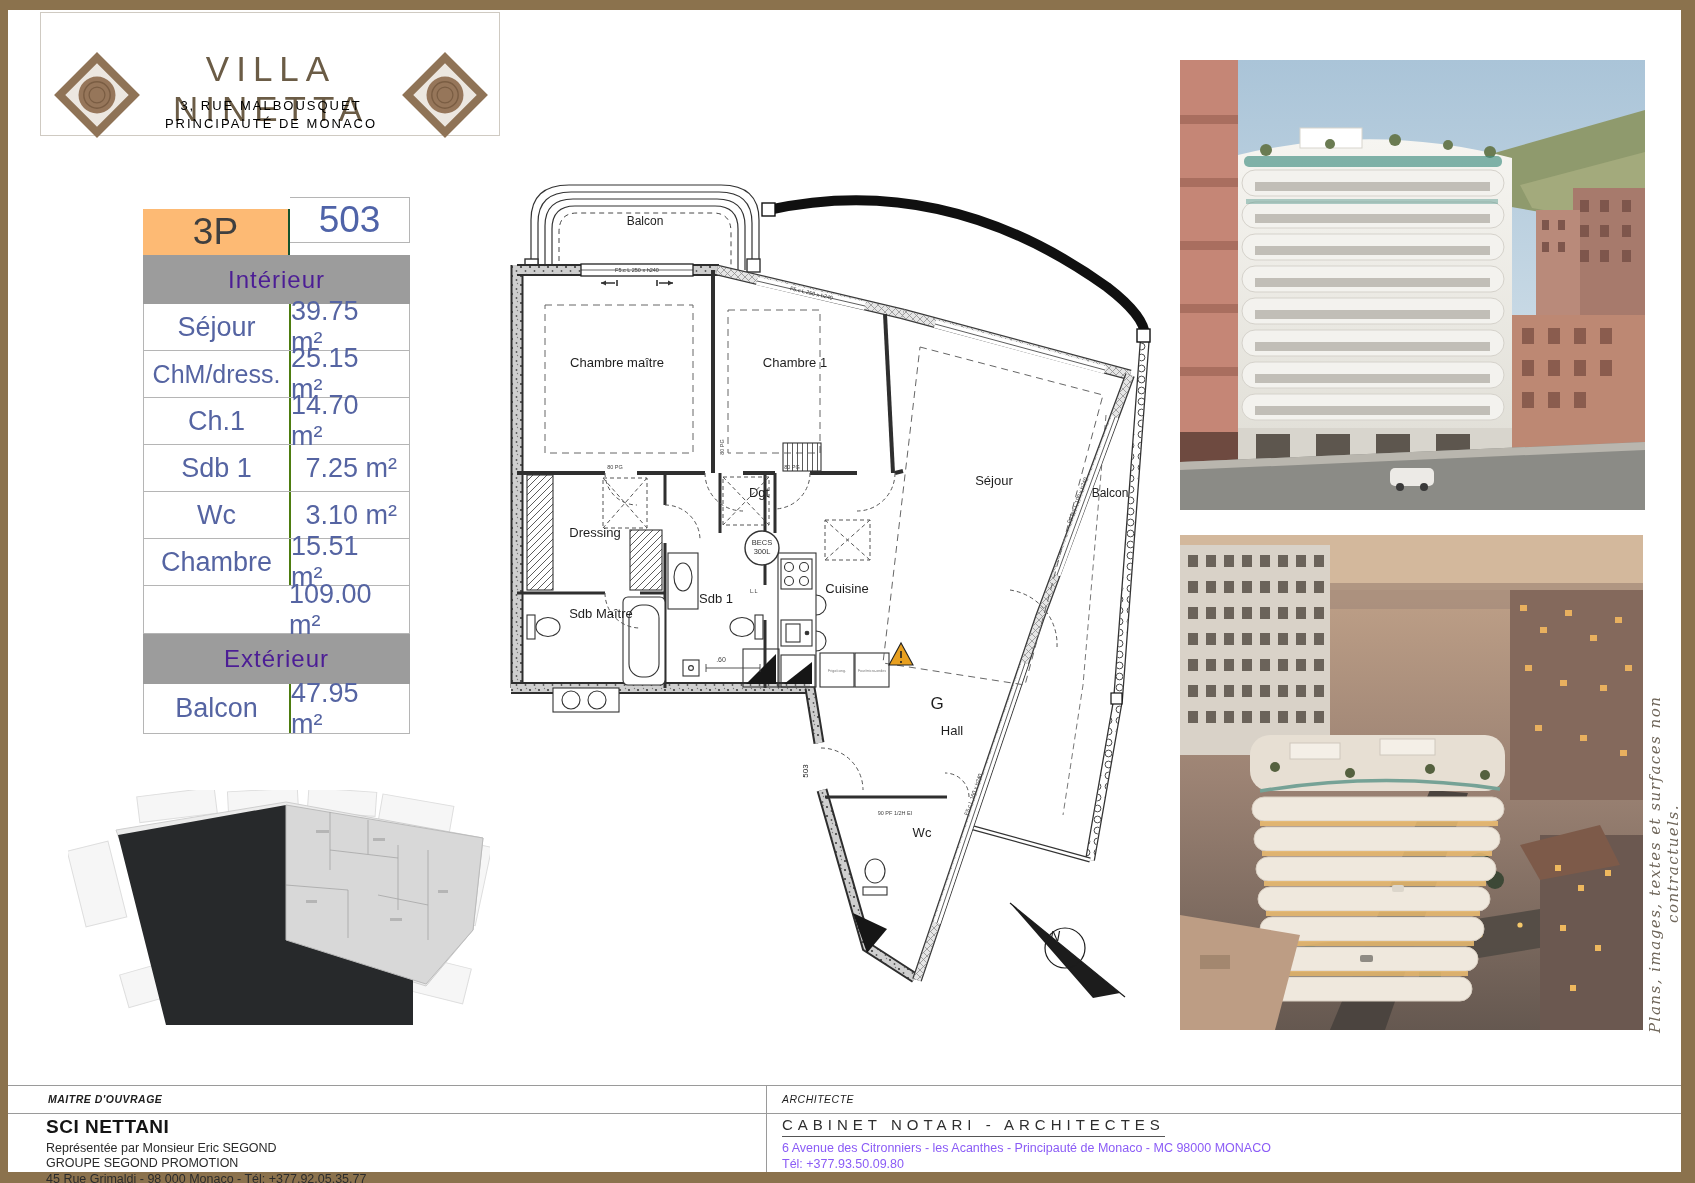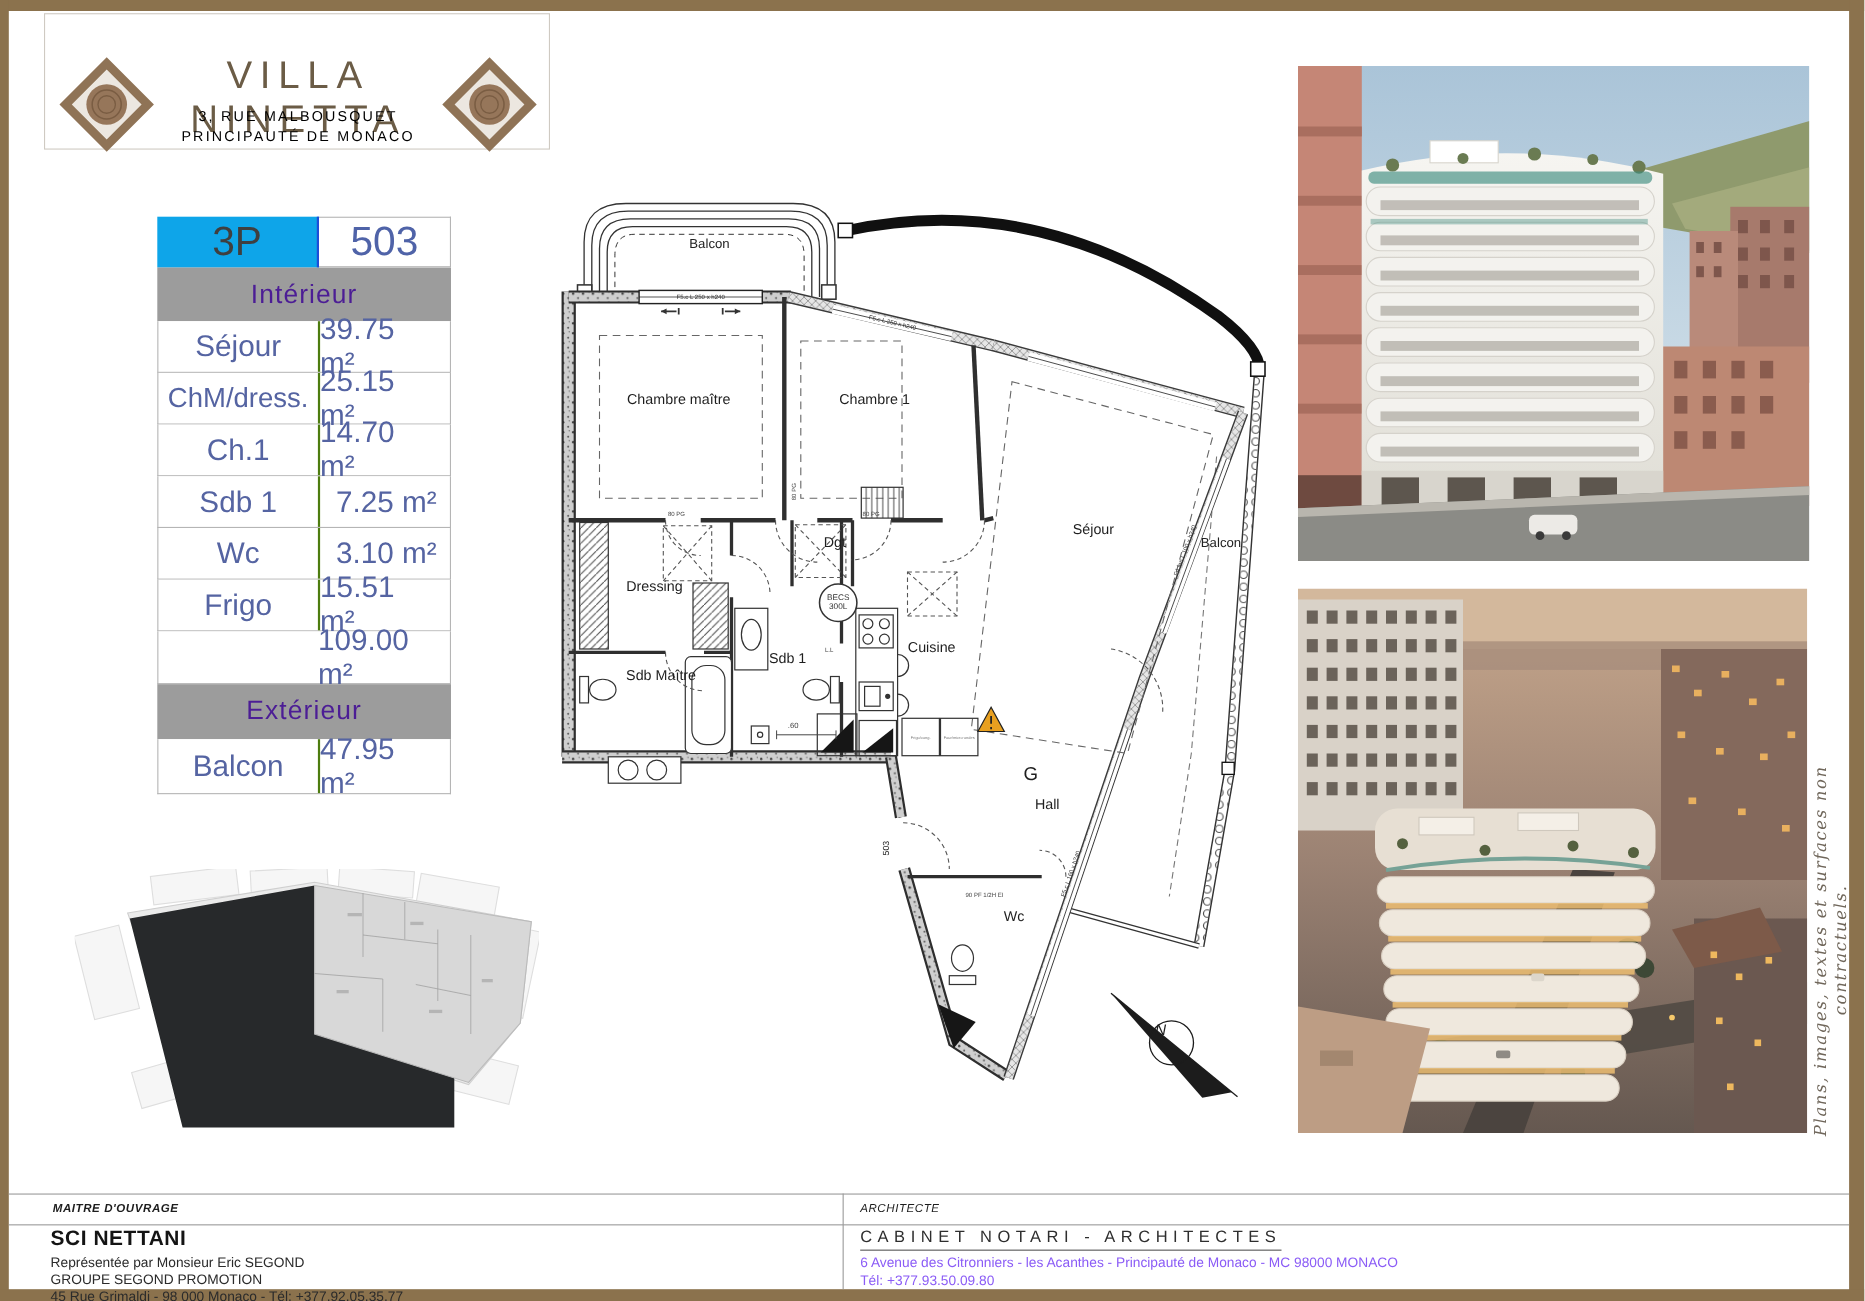--- a/index.html
+++ b/index.html
@@ -20,22 +20,22 @@
   .area-table{position:absolute;left:143px;top:197px;width:267px;color:#5564a2;}
   .tr{display:flex;box-sizing:border-box;border-left:1px solid #b5b5b5;border-right:1px solid #b5b5b5;
       border-bottom:1px solid #b5b5b5;background:#fff;}
   .tr .lab{width:145px;display:flex;align-items:center;justify-content:center;font-size:27px;}
   .tr .val{flex:1;display:flex;align-items:center;justify-content:flex-end;padding-right:12px;
            font-size:27px;border-left:2px solid #4d7c0f;}
   .tr.total .val{border-left:none;}
   .tbar{box-sizing:border-box;background:#9c9c9c;color:#4c1d95;display:flex;align-items:center;
         justify-content:center;font-size:24px;letter-spacing:1px;}
   .trow-head{display:flex;}
-  .cell-3p{width:145px;height:46px;background:#0ea5e9;color:#3f3f3f;display:flex;align-items:center;
-           justify-content:center;font-size:37px;border-right:2px solid #1d4ed8;}
+  .cell-3p{width:145px;height:46px;background:#fdba74;color:#3f3f3f;display:flex;align-items:center;
+           justify-content:center;font-size:37px;border-right:2px solid #14532d;margin-top:12px;}
   .cell-503{flex:1;height:46px;background:#fff;color:#4f63a8;display:flex;align-items:center;
             justify-content:center;font-size:37px;border:1px solid #b5b5b5;border-left:none;box-sizing:border-box;}
 
   
   .photo{position:absolute;overflow:hidden;}
 
   
   .disclaimer{position:absolute;left:1646px;top:678px;height:372px;width:28px;
               writing-mode:vertical-rl;transform:rotate(180deg);
               font-family:"DejaVu Serif",serif;font-style:italic;font-size:15px;
@@ -102,21 +102,21 @@
     </div>
     <div class="tr" style="height:47px">
       <div class="lab">Sdb 1</div>
       <div class="val">7.25 m²</div>
     </div>
     <div class="tr" style="height:47px">
       <div class="lab">Wc</div>
       <div class="val">3.10 m²</div>
     </div>
     <div class="tr" style="height:47px">
-      <div class="lab">Frigo</div>
+      <div class="lab">Chambre</div>
       <div class="val">15.51 m²</div>
     </div>
     <div class="tr total" style="height:48px">
       <div class="lab"></div>
       <div class="val">109.00 m²</div>
     </div>
     <div class="tbar" style="height:50px">Extérieur</div>
     <div class="tr" style="height:50px">
       <div class="lab">Balcon</div>
       <div class="val">47.95 m²</div>

